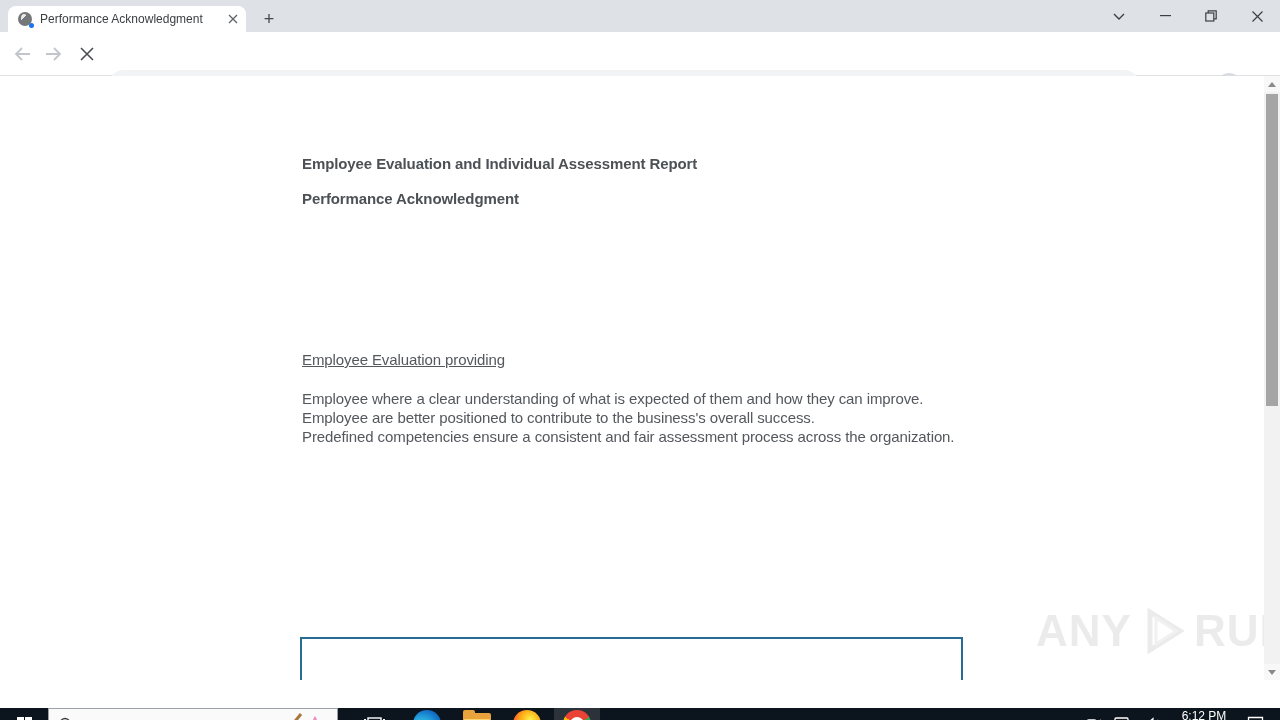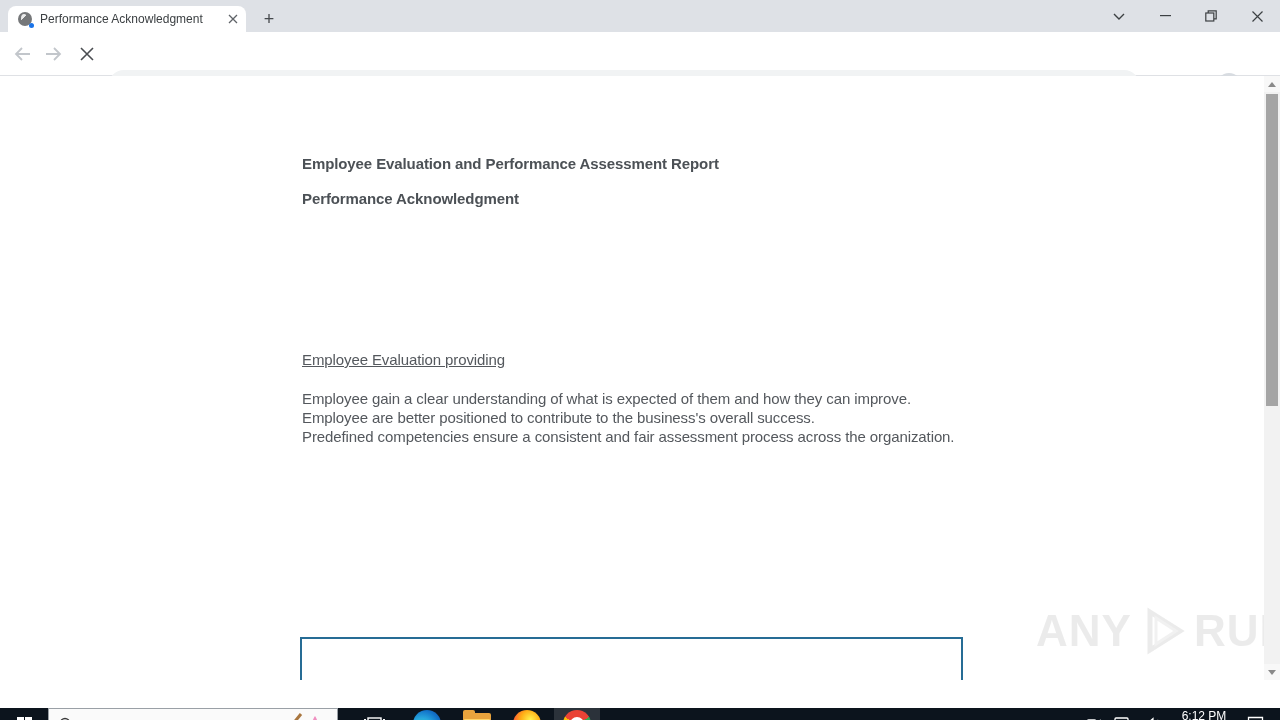--- a/index.html
+++ b/index.html
@@ -171,27 +171,27 @@
       <svg width="16" height="16" viewBox="0 0 16 16">
           <circle cx="8" cy="5.5" r="3" fill="#5f6368"></circle>
           <path d="M2 14.5 a6 6 0 0 1 12 0 Z" fill="#5f6368"></path>
         </svg>
     </span>
     <span class="kebab icon-btn">⋮</span>
   </div>
 </div>
 
 <div class="content">
-  <div class="form-h" style="top:79px;">Employee Evaluation and Performance Assessment Report</div>
+  <div class="form-h" style="top:79px;">Employee Evaluation and Individual Assessment Report</div>
   <div class="form-h" style="top:114px;">Performance Acknowledgment</div>
 
   <div class="section-h">Employee Evaluation providing</div>
 
   <div class="para">
-    <div>Employee gain a clear understanding of what is expected of them and how they can improve.</div>
+    <div>Employee where a clear understanding of what is expected of them and how they can improve.</div>
     <div>Employee are better positioned to contribute to the business's overall success.</div>
     <div>Predefined competencies ensure a consistent and fair assessment process across the organization.</div>
   </div>
 
   <textarea class="answer-box" style=""></textarea>
 
   <div class="watermark">
     <span class="wm-txt">ANY</span>
     <span>
       <svg width="54" height="54" viewBox="0 0 54 54">

